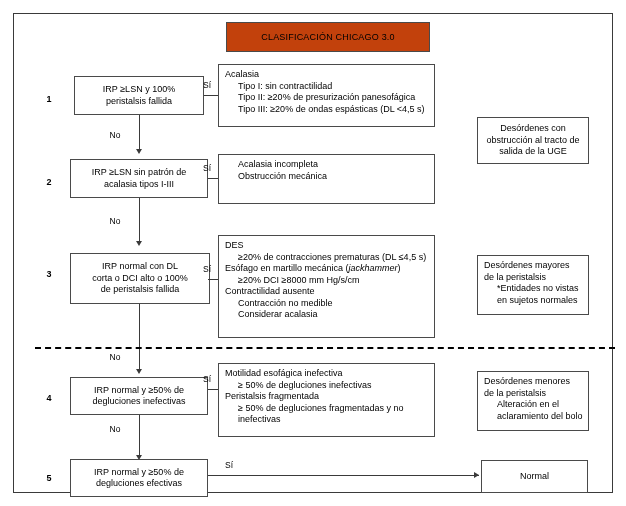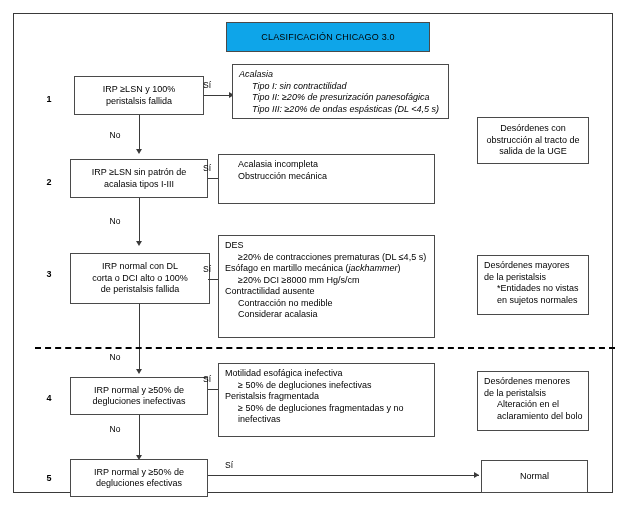--- a/index.html
+++ b/index.html
@@ -96,21 +96,21 @@
   
   .dashed-divider {
     position: absolute;
     height: 0;
     border-top: 2px dashed #000000;
   }
   .title-box {
     position: absolute;
     box-sizing: border-box;
     border: 1px solid #4a4a4a;
-    background: #0ea5e9;
+    background: #c2410c;
     display: flex;
     align-items: center;
     justify-content: center;
     font-size: 9px;
     letter-spacing: 0.2px;
   }
   .ital {
     font-style: italic;
   }
 </style>
@@ -133,21 +133,21 @@
   </div>
 
   <div class="hline" style="left:204px; top:95px; width:30px;"></div>
   <div class="arrow-right" style="left:229px; top:91.5px;"></div>
   <div class="branch-label" style="left:195px; top:80px; width:24px;">Sí</div>
 
   <div class="vline" style="left:139px; top:115px; height:37px;"></div>
   <div class="arrow-down" style="left:135.5px; top:149px;"></div>
   <div class="branch-label" style="left:103px; top:130px; width:24px;">No</div>
 
-  <div class="box left-text" style="left:232px; top:64px; width:217px; height:55px;font-style:italic;">
+  <div class="box left-text" style="left:218px; top:64px; width:217px; height:63px;">
     <div>Acalasia</div>
     <div class="line-ind">Tipo I: sin contractilidad</div>
     <div class="line-ind">Tipo II: ≥20% de presurización panesofágica</div>
     <div class="line-ind">Tipo III: ≥20% de ondas espásticas (DL &lt;4,5 s)</div>
   </div>
 
   <div class="step-num" style="left:42px; top:177px;">2</div>
 
   <div class="box centered" style="left:70px; top:159px; width:138px; height:39px;">
     <div>IRP ≥LSN sin patrón de</div>

